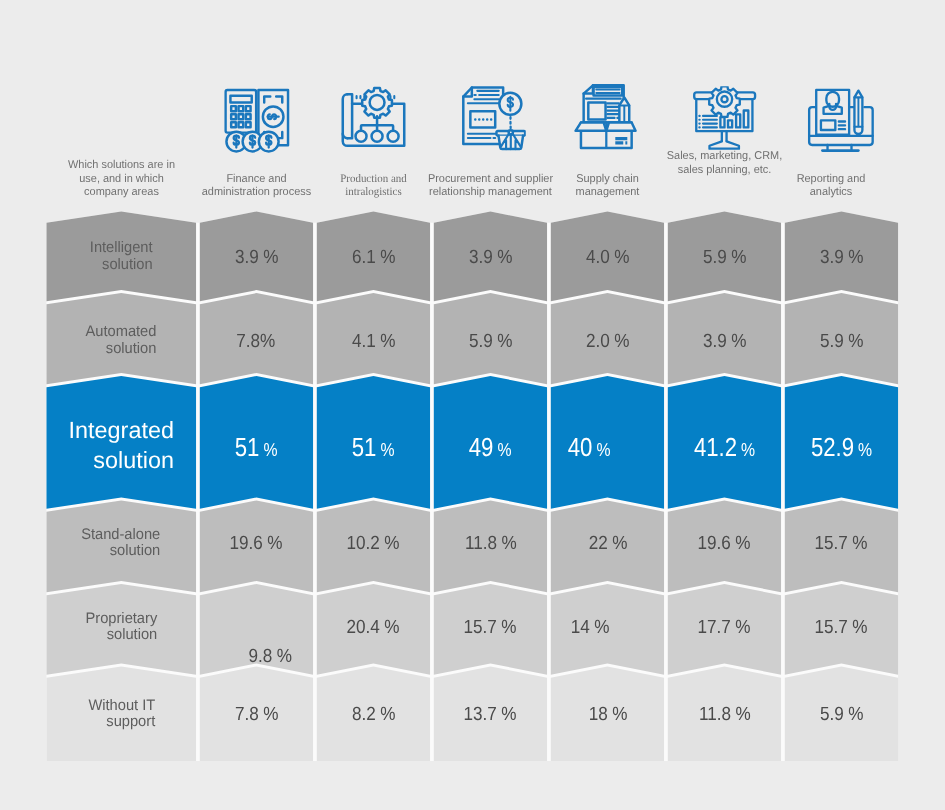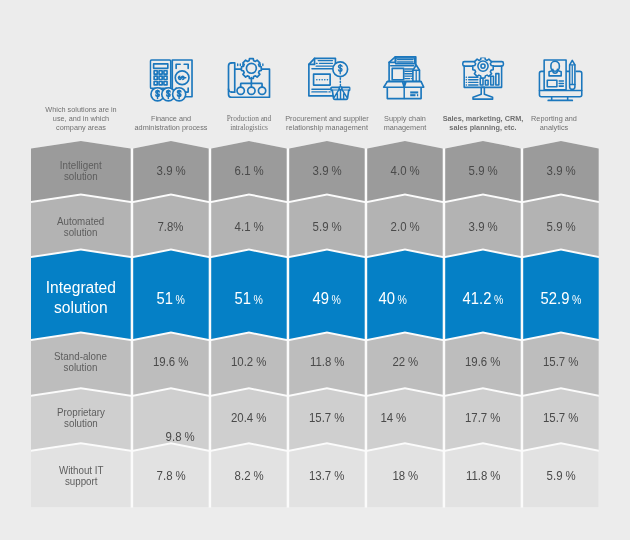--- a/index.html
+++ b/index.html
@@ -11,21 +11,21 @@
   .col-head{position:absolute;text-align:center;color:#707070;
             font-size:7.6px;line-height:8.6px;}
   .col-head .ln{display:block;transform:scaleX(0.96);}
   .col-icon{position:absolute;width:48px;height:48px;}
 
   
   #matrix{position:absolute;left:0;top:0;}
   .cell-text{position:absolute;display:flex;align-items:center;
              justify-content:center;text-align:center;}
 
-  .row-label{color:#5d5d5d;font-size:10.2px;line-height:10.9px;}
+  .row-label{color:#5d5d5d;font-size:10.2px;line-height:10.9px;text-align:right;}
   .row-label .ln{display:block;transform:scaleX(0.96);}
   .row-label.hl{color:#ffffff;font-size:15.6px;line-height:19.5px;}
   .row-label.hl .ln{transform:scaleX(1);}
   .val{color:#4a4a4a;font-size:12.7px;white-space:nowrap;
        display:inline-block;transform:scaleX(0.9);}
   .val.hl{color:#ffffff;font-size:17.4px;transform:scaleX(0.85);}
   .val .pct{font-size:12.7px;}
   .val.hl .pct{font-size:12.4px;}
   .val .sp{display:inline-block;width:0.26em;}
   .val.hl .sp{width:0.18em;}
@@ -189,21 +189,21 @@
 <path d="M35.2 15.8v10.8" stroke-width="1.3"></path>
 <path d="M6.3 26.6h33.8v17.0H6.3z" fill="#ececec"></path>
 <path d="M23.2 26.6v17.0" stroke-width="1.5"></path>
 <path d="M6.3 26.6h15.1l1.8 5.6H2.7z" fill="#ececec"></path>
 <path d="M40.1 26.6H25.0l-1.8 5.6h19.5z" fill="#ececec"></path>
 <path d="M29.2 37.45h8.0" stroke-width="2.1" stroke-linecap="butt"></path>
 <path d="M29.2 40.2h5.3" stroke-width="2.1" stroke-linecap="butt"></path>
 <path d="M35.9 40.2h1.3" stroke-width="2.1" stroke-linecap="butt"></path>
 </g>
         </svg></div>
-      <div class="col-head" style="left: 422.95px; width: 120px; top: 115px; font-weight: bold;">
+      <div class="col-head" style="left: 422.95px; width: 120px; top: 100px;">
         <span class="ln">Sales, marketing, CRM,</span>
         <span class="ln">sales planning, etc.</span>
       </div>
       <div class="col-icon" style="transform: scale(0.98); left: 459.25px; top: 57px;"><svg viewBox="0 0 48 48" width="48" height="48">
           <g fill="none" stroke="#1b77bd" stroke-width="1.6" stroke-linecap="round" stroke-linejoin="round">
 <rect x="3.4" y="4.2" width="41.4" height="4.6" rx="1.6"></rect>
 <path d="M4.8 8.8v21.7h38.2V8.8"></path>
 <path d="M6.9 20.2h0.2M6.9 22.8h0.2M6.9 25.4h0.2M6.9 28.0h0.2" stroke-width="1.5"></path>
 <path d="M9.4 20.2h9.4M9.4 22.8h9.4M9.4 25.4h9.4M9.4 28.0h9.4" stroke-width="1.5"></path>
 <rect x="21.2" y="21.0" width="2.8" height="7.0"></rect>

